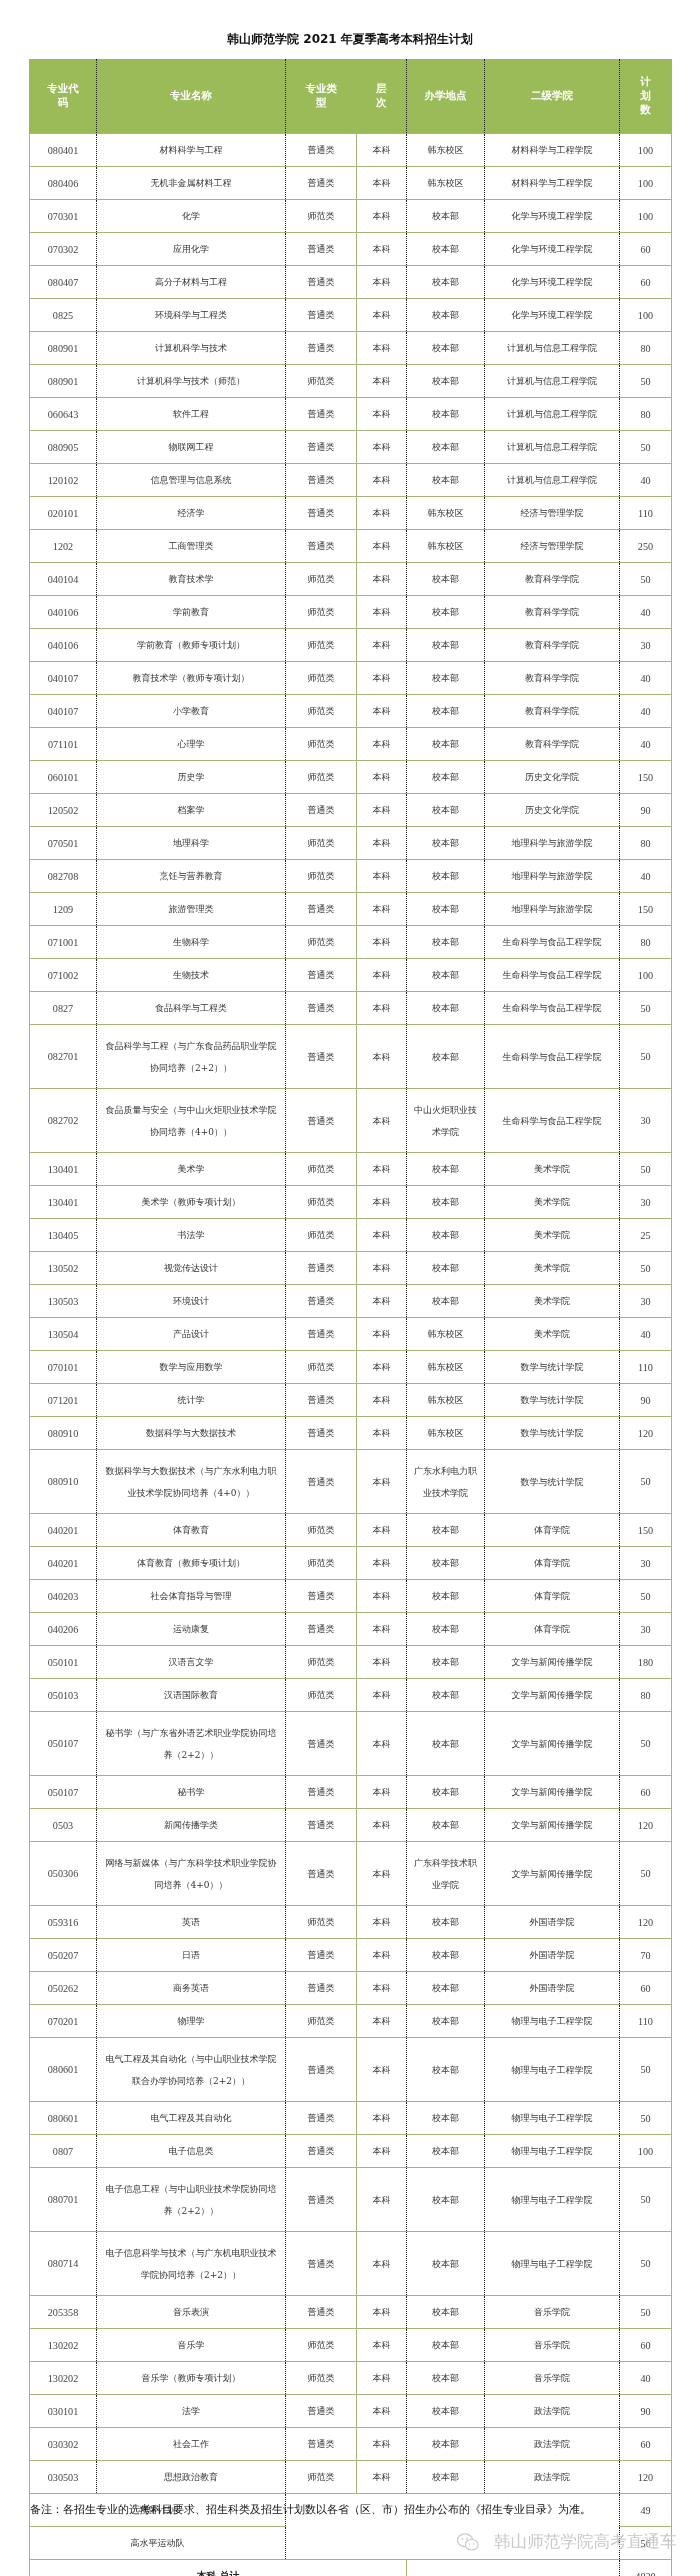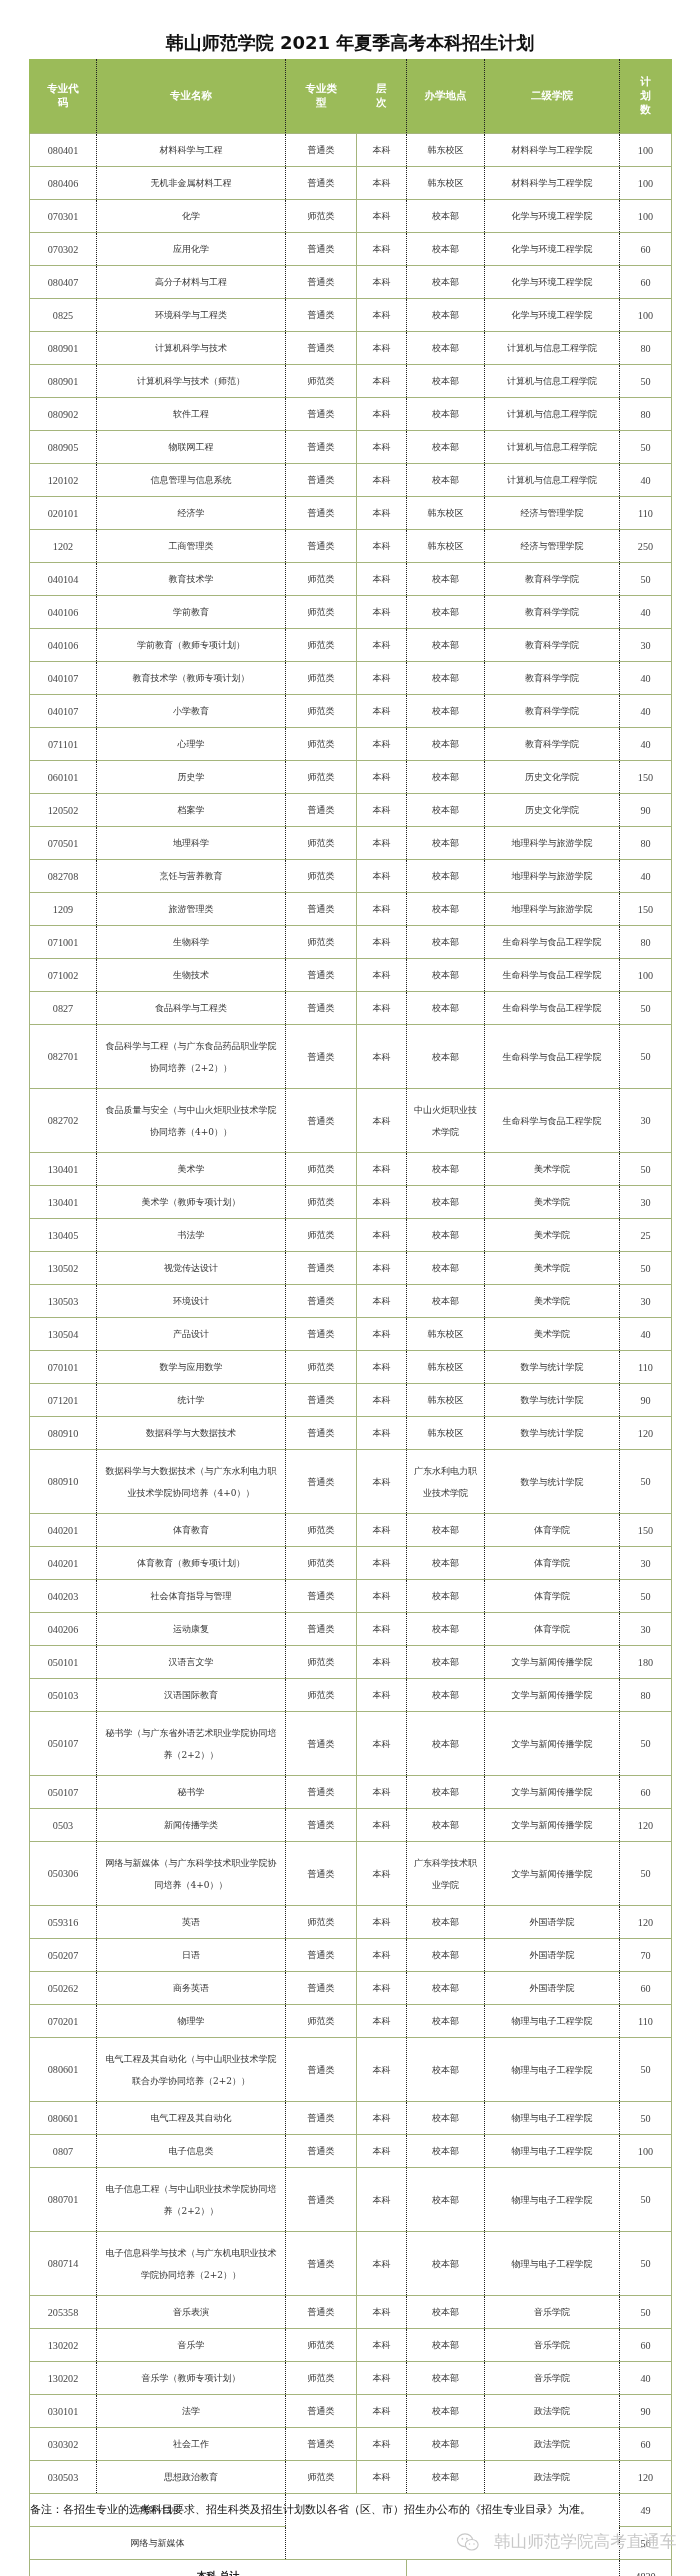--- a/index.html
+++ b/index.html
@@ -1,20 +1,20 @@
 <!DOCTYPE html>
 <html style="font-size:12px"><head>
 <meta charset="utf-8">
 <style>
   html, body { margin: 0; padding: 0; background: #ffffff; }
   body { width: 700px; height: 2576px; position: relative; overflow: hidden;
          font-family: "DejaVu Serif", "Liberation Serif", serif; color: #222; }
   .title { position: absolute; top: 31px; left: 0; width: 700px; text-align: center;
            font-family: "DejaVu Sans", "Liberation Sans", sans-serif; font-weight: bold;
-           font-size: 18px; color: #111; letter-spacing: 0px; }
+           font-size: 12px; color: #111; letter-spacing: 0px; }
   table.plan { position: absolute; top: 59px; left: 29px; width: 642px; border-collapse: collapse;
                table-layout: fixed; }
   table.plan th { background: #9bbb59; color: #ffffff; height: 40px;
                   font-family: "DejaVu Sans", "Liberation Sans", sans-serif; font-weight: bold; font-size: 10.5px;
                   text-align: center; padding: 16px; }
   table.plan td { height: 32px; text-align: center; vertical-align: middle; font-size: 9px; padding: 0 4.5px;
                   border-top: 0.8px solid #a5b57c; border-bottom: 0.8px solid #a5b57c; color: #333; }
   table.plan td.tall { height: 63px; line-height: 22px; }
   table.plan td.code { font-family: "Liberation Serif", serif; font-size: 10.2px; color: #444; }
   table.plan td.num { font-family: "Liberation Serif", serif; font-size: 10.2px; color: #444; }
@@ -125,21 +125,21 @@
       <tr>
         <td class="first dl code">080901</td>
         <td class="dl name">计算机科学与技术（师范）</td>
         <td class="sl">师范类</td>
         <td class="dl">本科</td>
         <td class="dl">校本部</td>
         <td class="dl">计算机与信息工程学院</td>
         <td class="last num">50</td>
       </tr>
       <tr>
-        <td class="first dl code">080902</td>
+        <td class="first dl code">060643</td>
         <td class="dl name">软件工程</td>
         <td class="sl">普通类</td>
         <td class="dl">本科</td>
         <td class="dl">校本部</td>
         <td class="dl">计算机与信息工程学院</td>
         <td class="last num">80</td>
       </tr>
       <tr>
         <td class="first dl code">080905</td>
         <td class="dl name">物联网工程</td>
@@ -636,21 +636,21 @@
         <td class="last num">120</td>
       </tr>
     </tbody>
   <tbody id="tfoot-body">
     <tr>
       <td class="first dl" colspan="2">预留计划</td>
       <td rowspan="2" colspan="4" class="dl"></td>
       <td class="num last">49</td>
     </tr>
     <tr>
-      <td class="first dl" colspan="2">网络与新媒体</td>
+      <td class="first dl" colspan="2">高水平运动队</td>
       <td class="num last">56</td>
     </tr>
     <tr>
       <td class="first bold" colspan="4" style="height:32px">本科 总计</td>
       <td colspan="2" class="dl" style="border-left:0.8px solid #a5b57c"></td>
       <td class="num last">4820</td>
     </tr>
   </tbody>
 </table>
 

